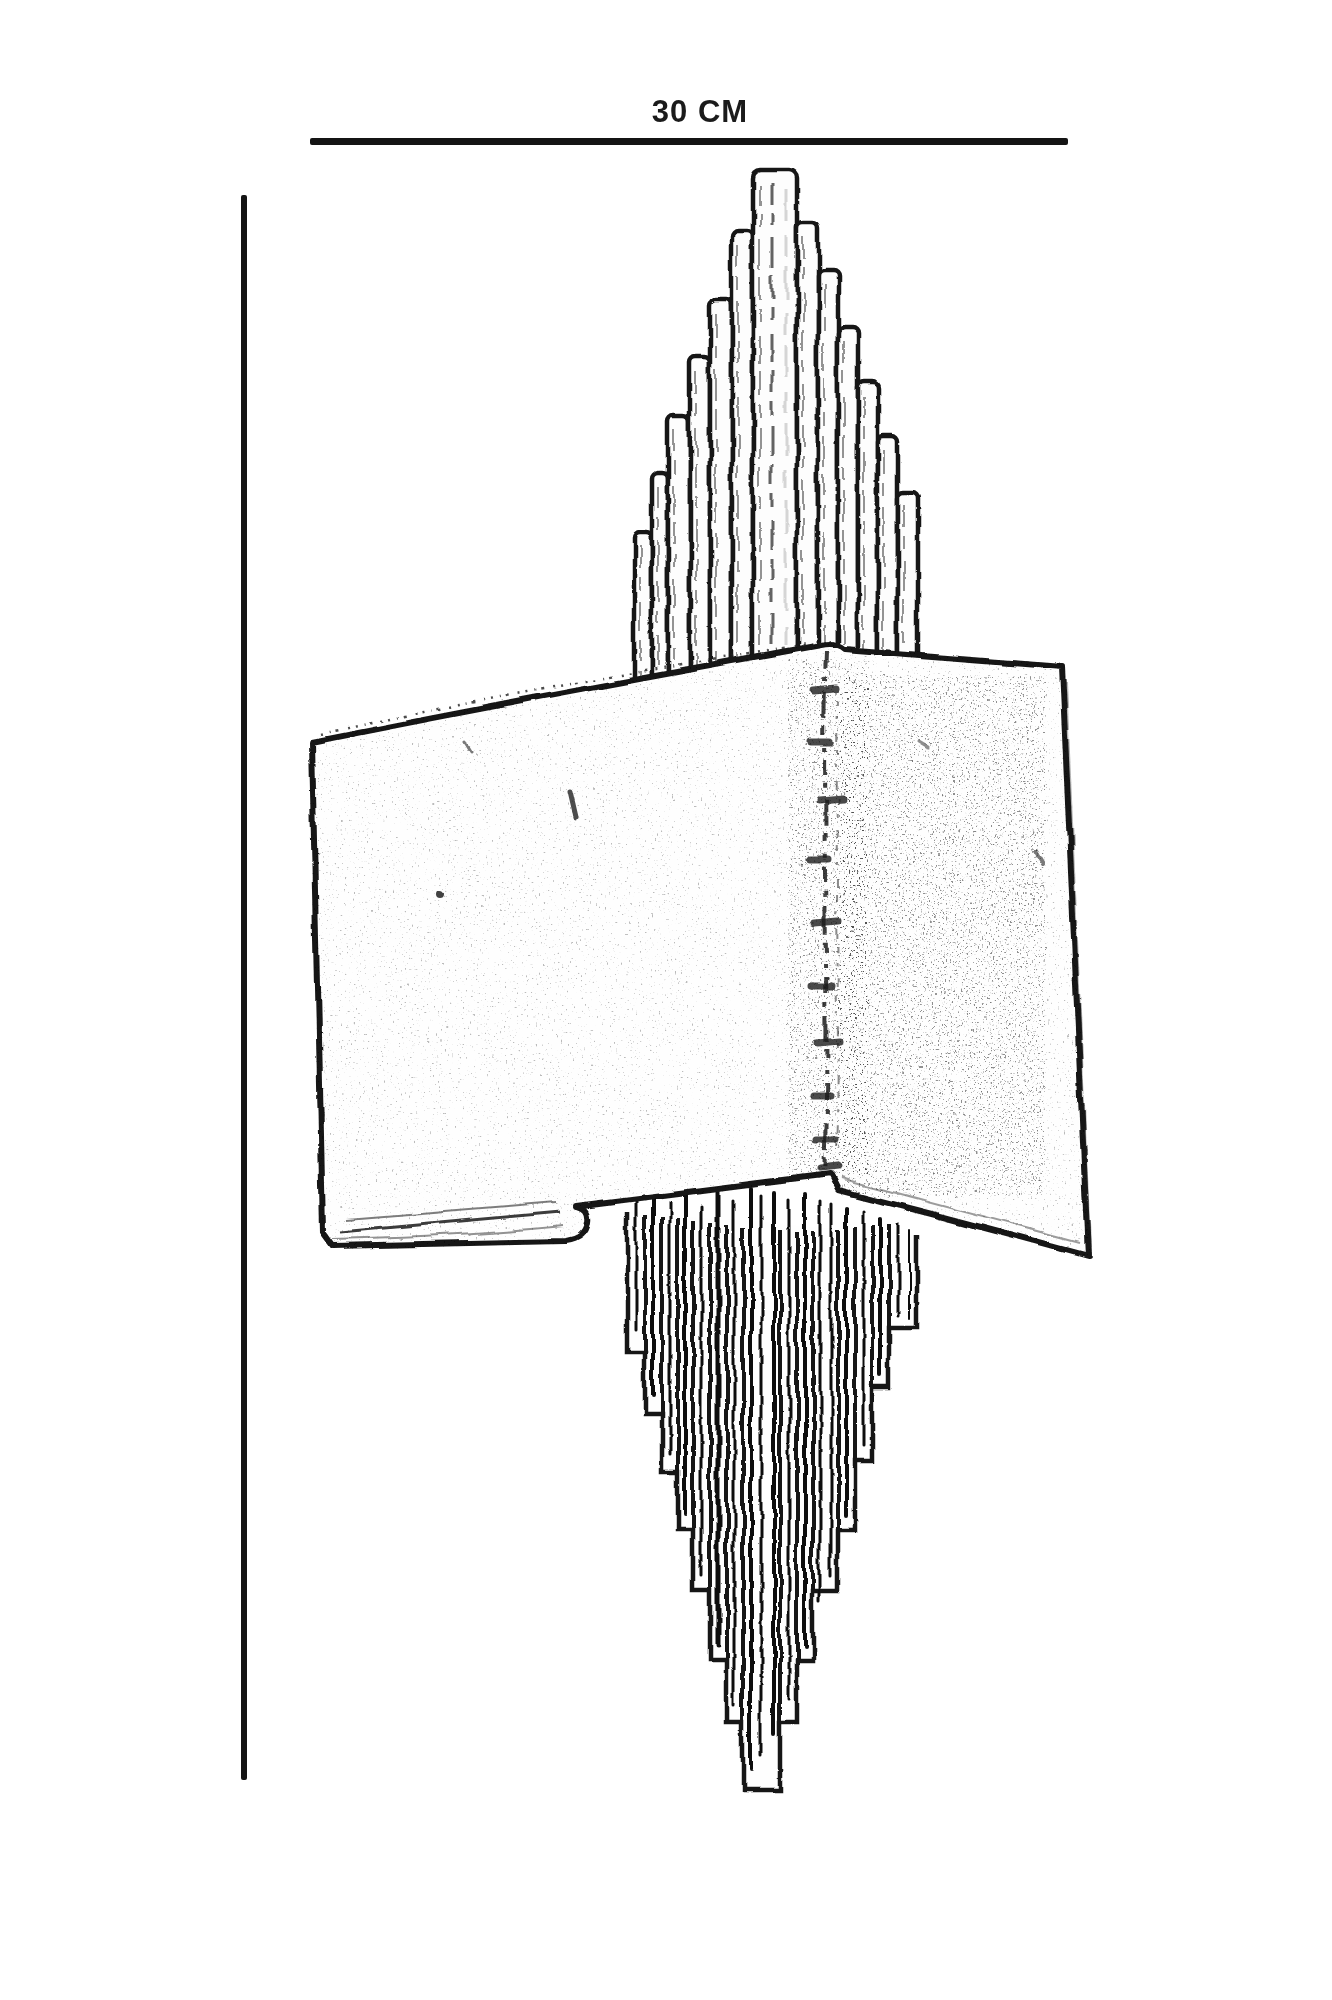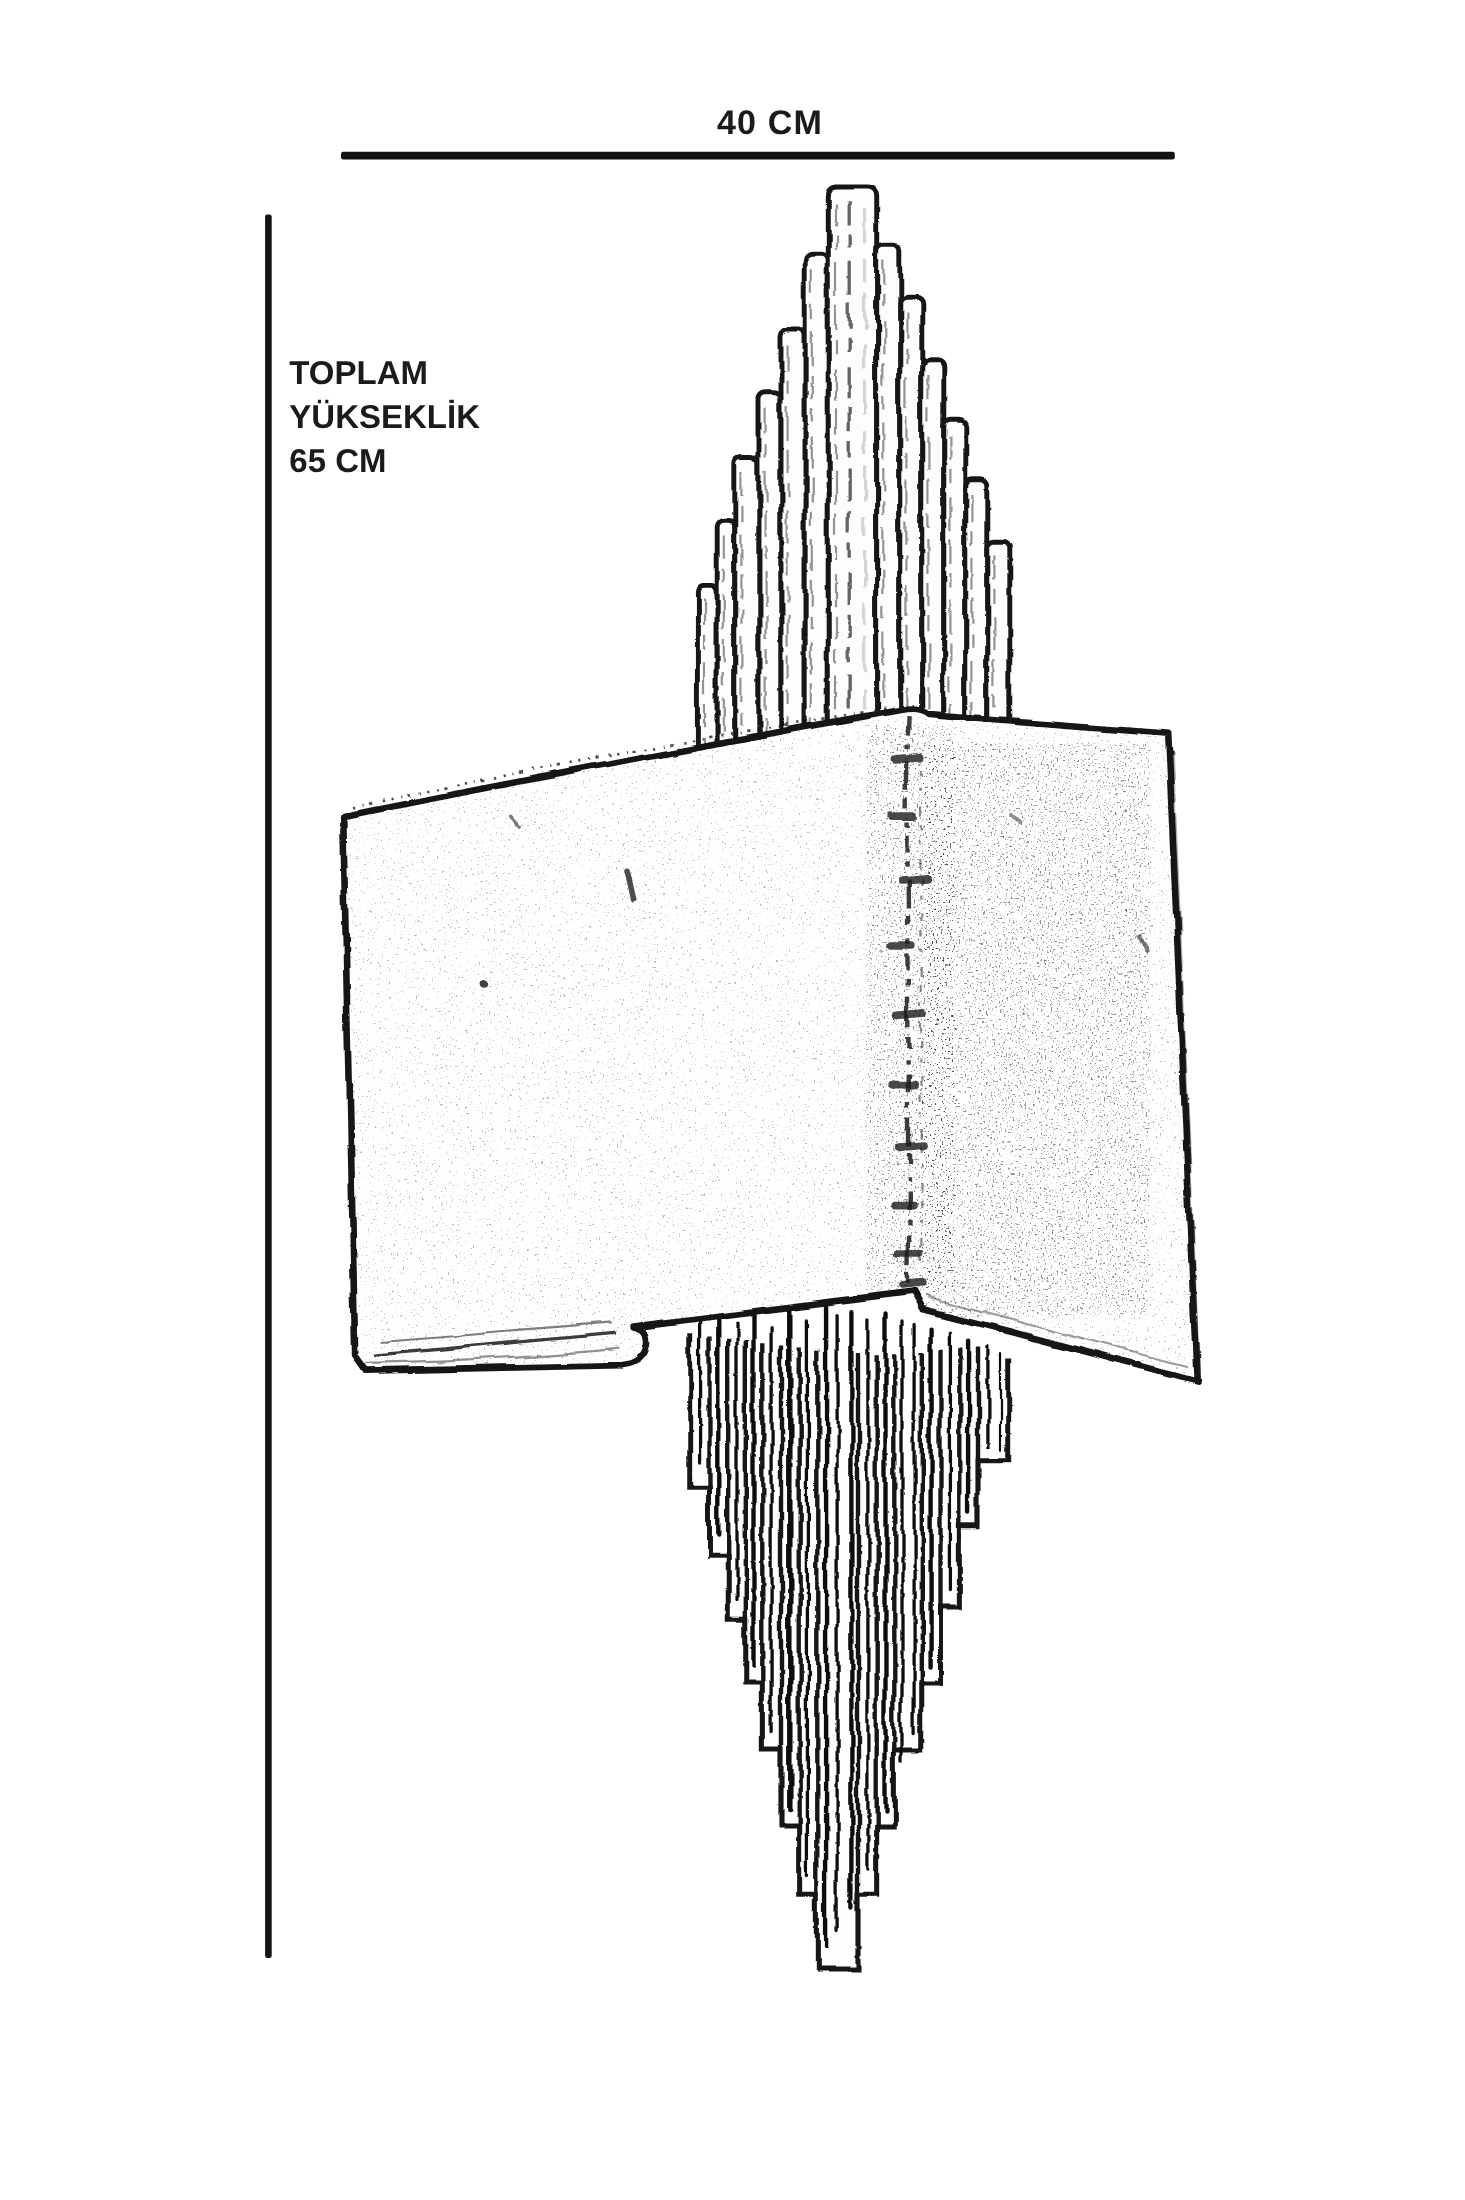--- a/index.html
+++ b/index.html
@@ -44,29 +44,24 @@
   .cluster-div { stroke:#191919; stroke-width:4; }
   .spike { stroke:#101010; stroke-linecap:round; }
   .mark { stroke:#222; stroke-linecap:round; }
   .blend-mult { mix-blend-mode:multiply; }
 </style>
 </head>
 <body>
 
 <div class="canvas">
 
-  <div class="width-label">40 CM</div>
+  <div class="width-label">30 CM</div>
   <div class="width-line"></div>
 
   <div class="height-line"></div>
-  <div class="height-label">
-    <div>TOPLAM</div>
-    <div>YÜKSEKLİK</div>
-    <div>65 CM</div>
-  </div>
 
   <svg class="sketch" width="1332" height="2000" viewBox="0 0 1332 2000">
     <defs>
       <filter id="rough" x="-5%" y="-5%" width="110%" height="110%">
         <feTurbulence type="fractalNoise" baseFrequency="0.014 0.028" numOctaves="4" seed="9" result="n"></feTurbulence>
         <feDisplacementMap in="SourceGraphic" in2="n" scale="7" xChannelSelector="R" yChannelSelector="G"></feDisplacementMap>
       </filter>
       <filter id="speckle" x="-2%" y="-2%" width="104%" height="104%">
         <feTurbulence type="fractalNoise" baseFrequency="0.5" numOctaves="2" seed="8" result="n"></feTurbulence>
         <feColorMatrix in="n" type="matrix" values="0 0 0 0 0  0 0 0 0 0  0 0 0 0 0  0 0 0 14 -9.6" result="m"></feColorMatrix>

